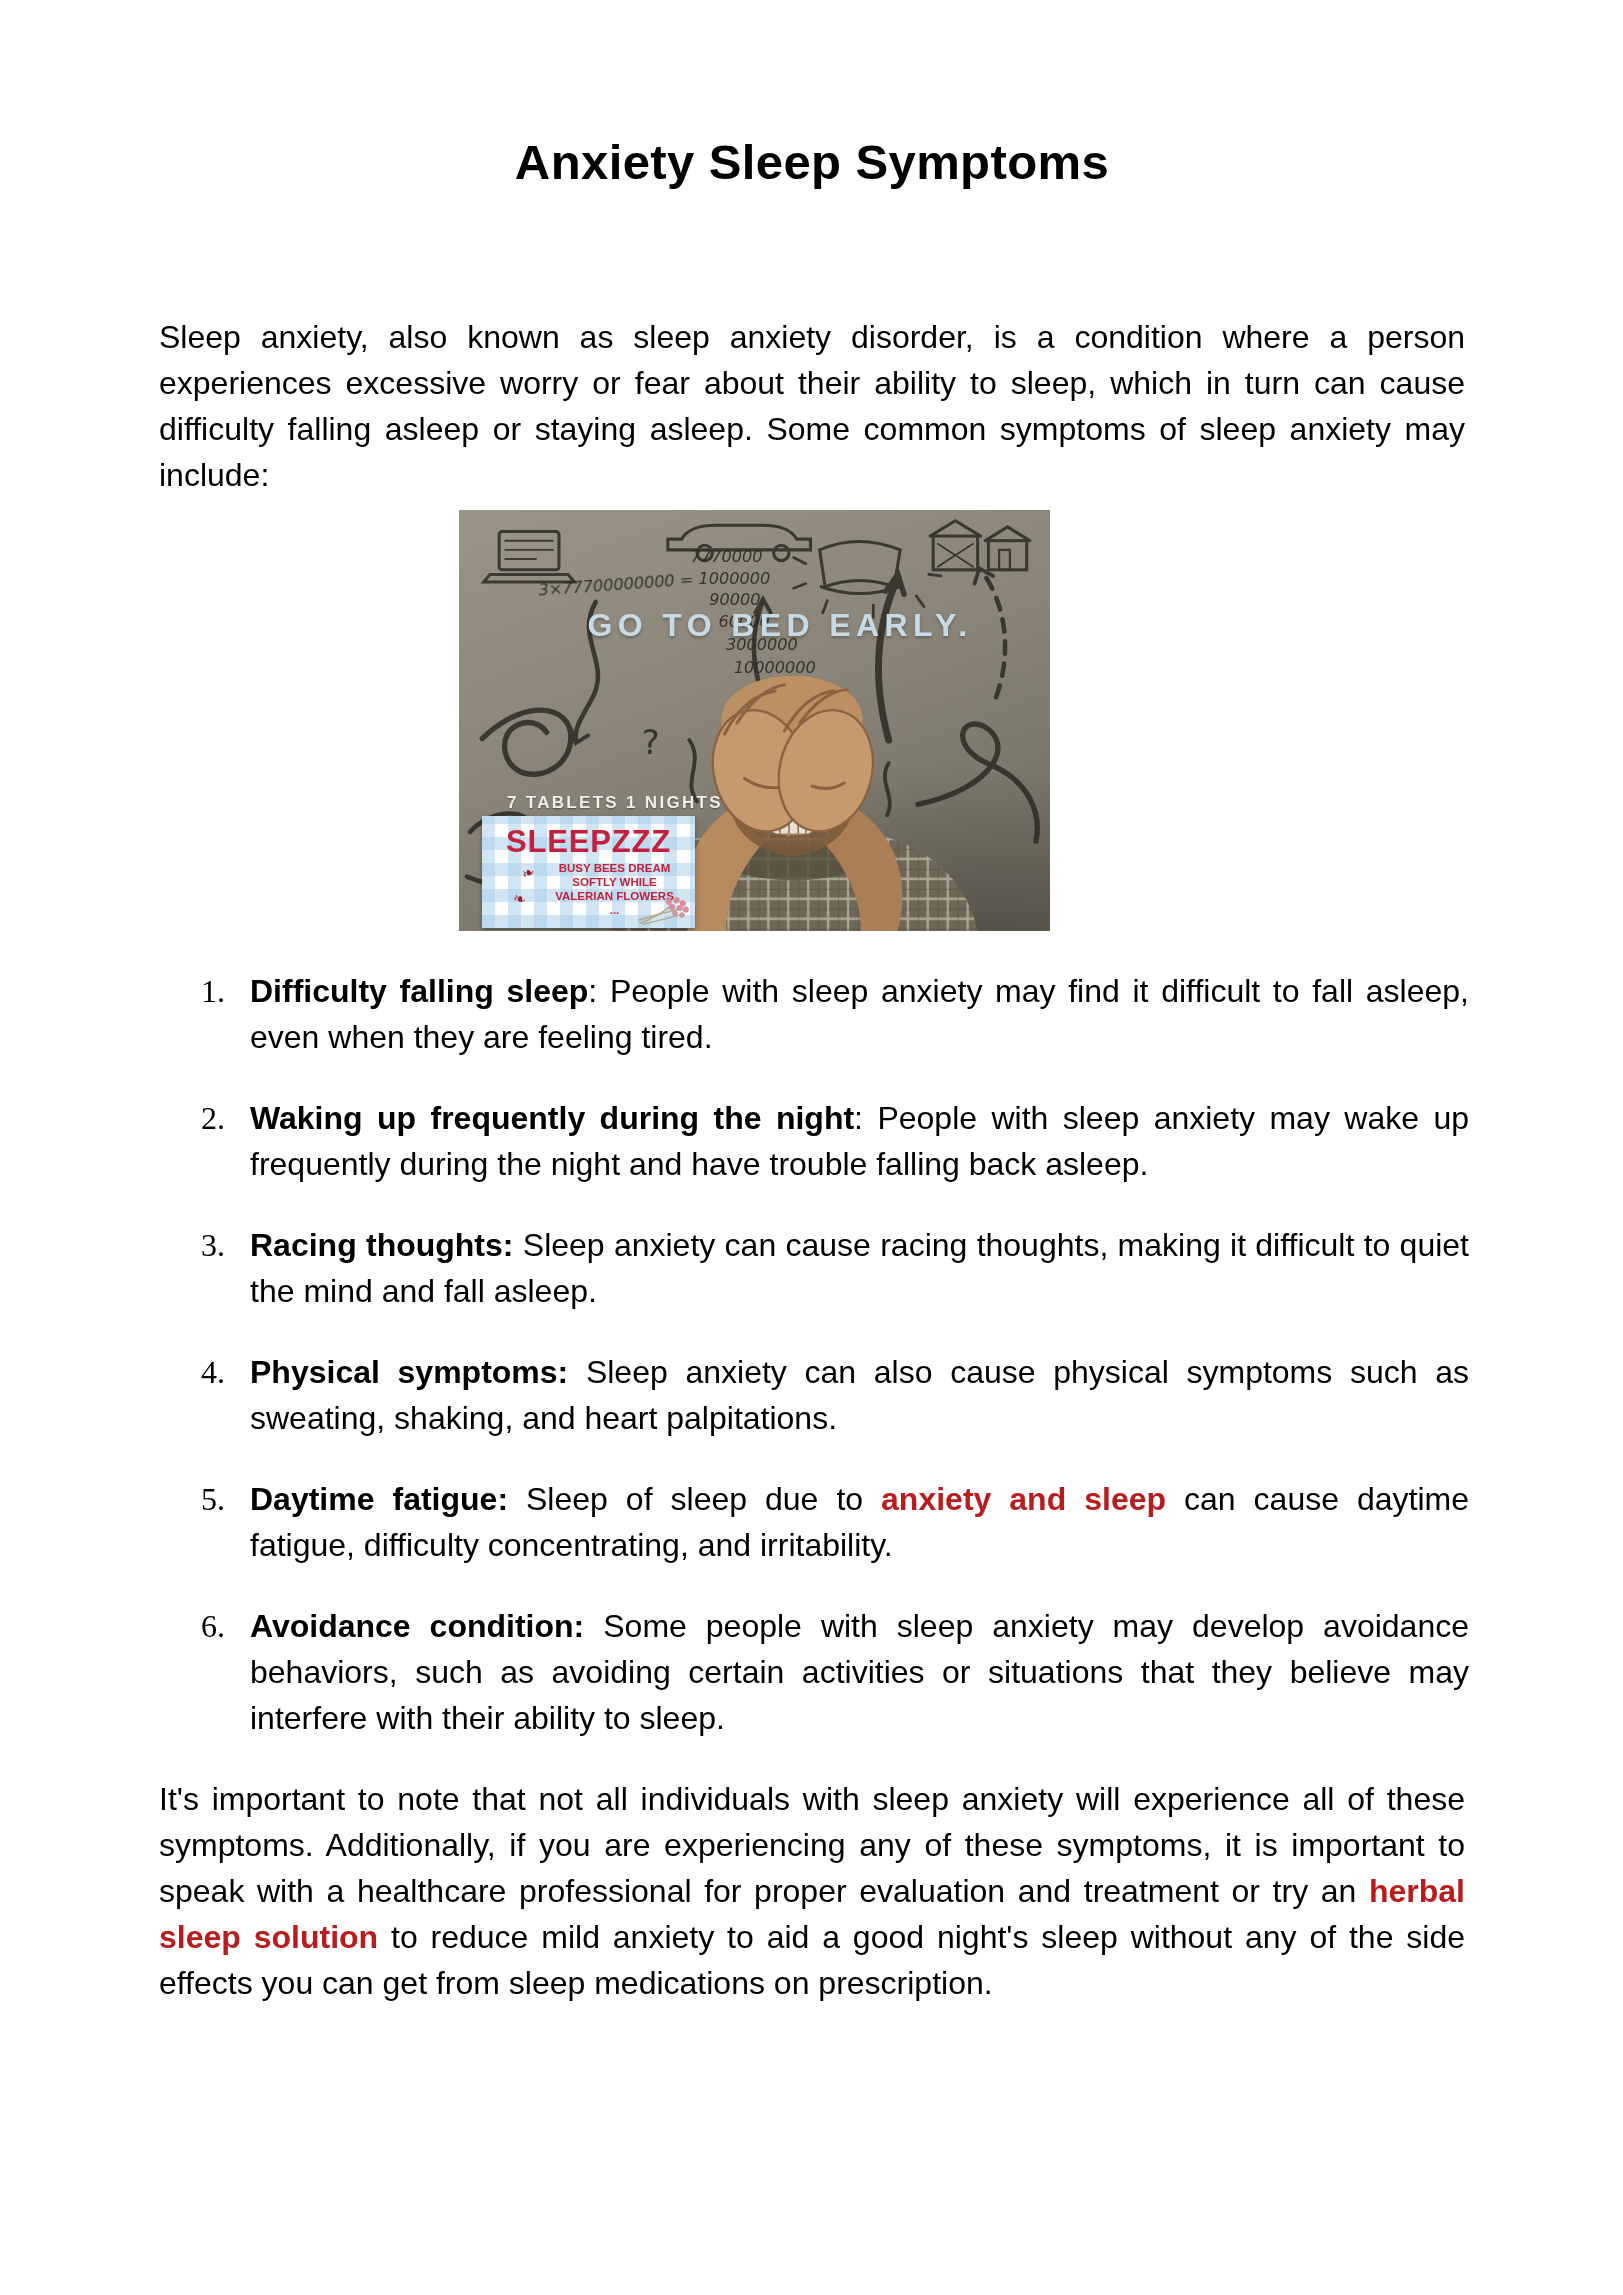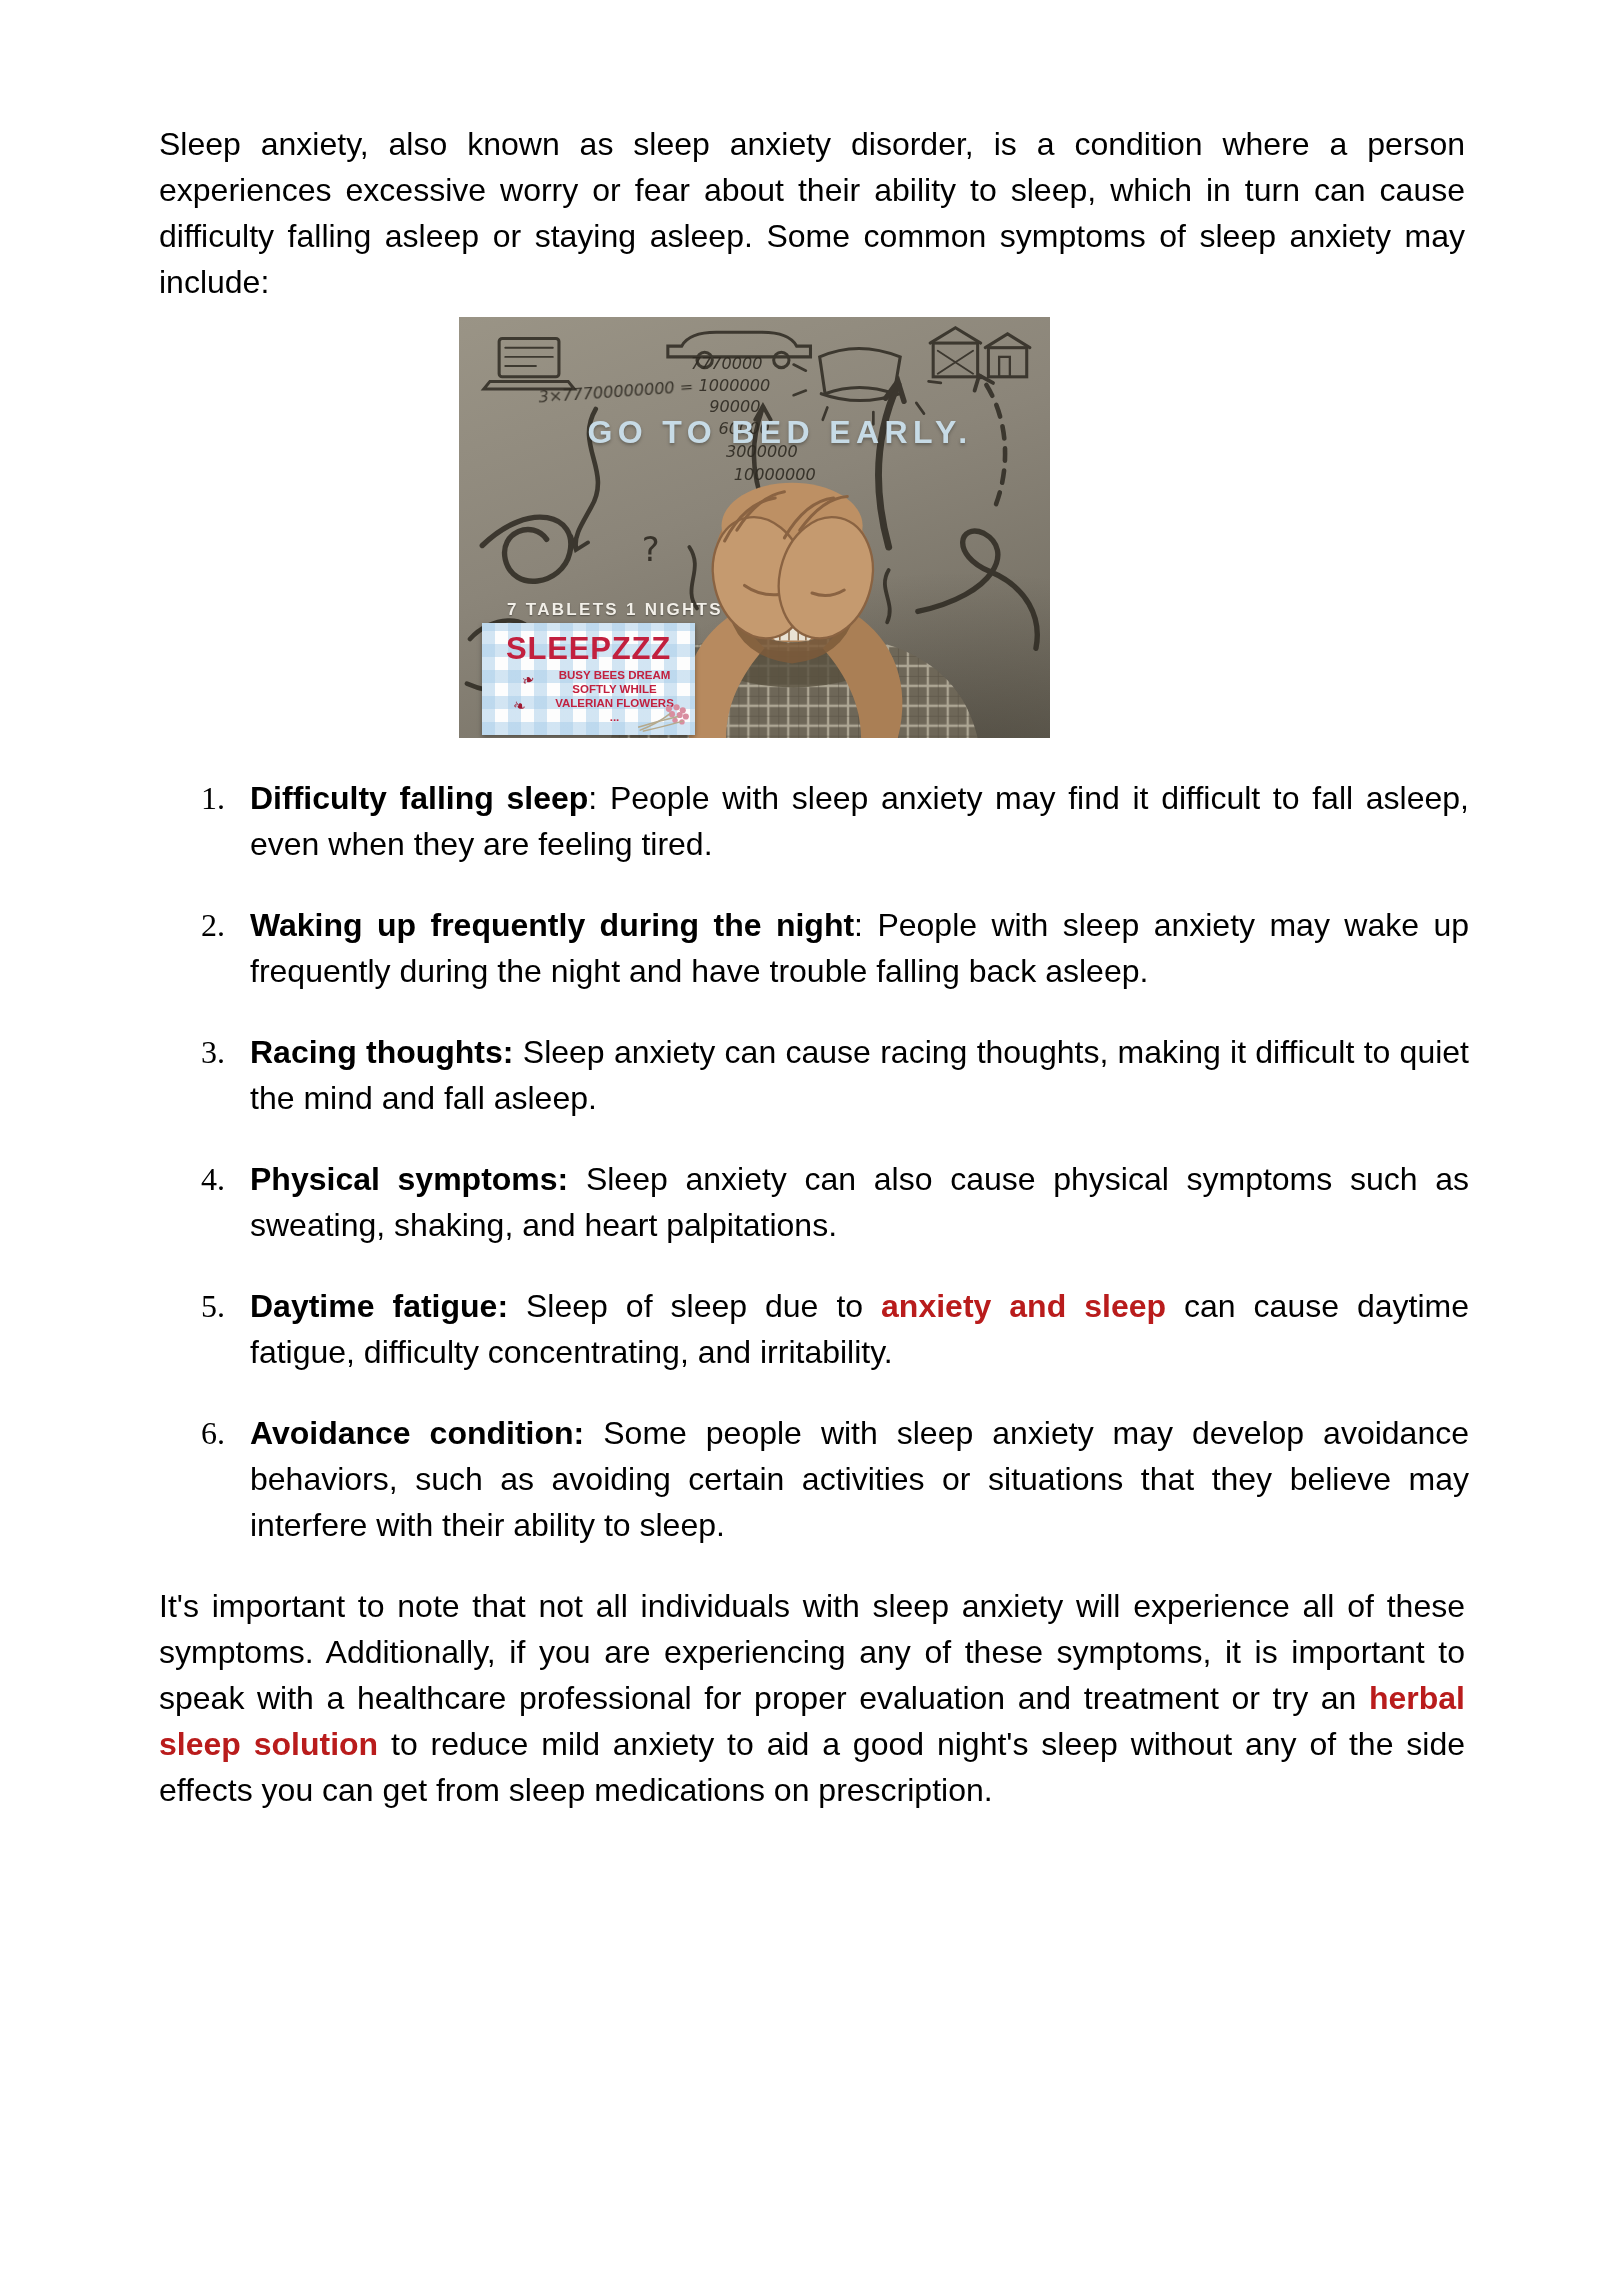--- a/index.html
+++ b/index.html
@@ -110,20 +110,21 @@
     font-size:32px; line-height:46px;
   }
   .li-text { flex:1; font-size:32px; line-height:46px; text-align:justify; }
   .lead { font-weight:bold; }
 </style>
 </head>
 <body>
 
 <div class="page">
 
+  <h1 class="doc-title">Anxiety Sleep Symptoms</h1>
 
   <p class="para intro">Sleep anxiety, also known as sleep anxiety disorder, is a condition where a person experiences excessive worry or fear about their ability to sleep, which in turn can cause difficulty falling asleep or staying asleep. Some common symptoms of sleep anxiety may include:</p>
 
   <div class="figure">
 
     <svg class="layer" viewBox="0 0 770 549">
       <g fill="none" stroke="#2e2a22" stroke-width="5" stroke-linecap="round" opacity="0.85">
 
         <g>
           <rect x="52" y="28" width="78" height="50" rx="4" stroke-width="4"></rect>

